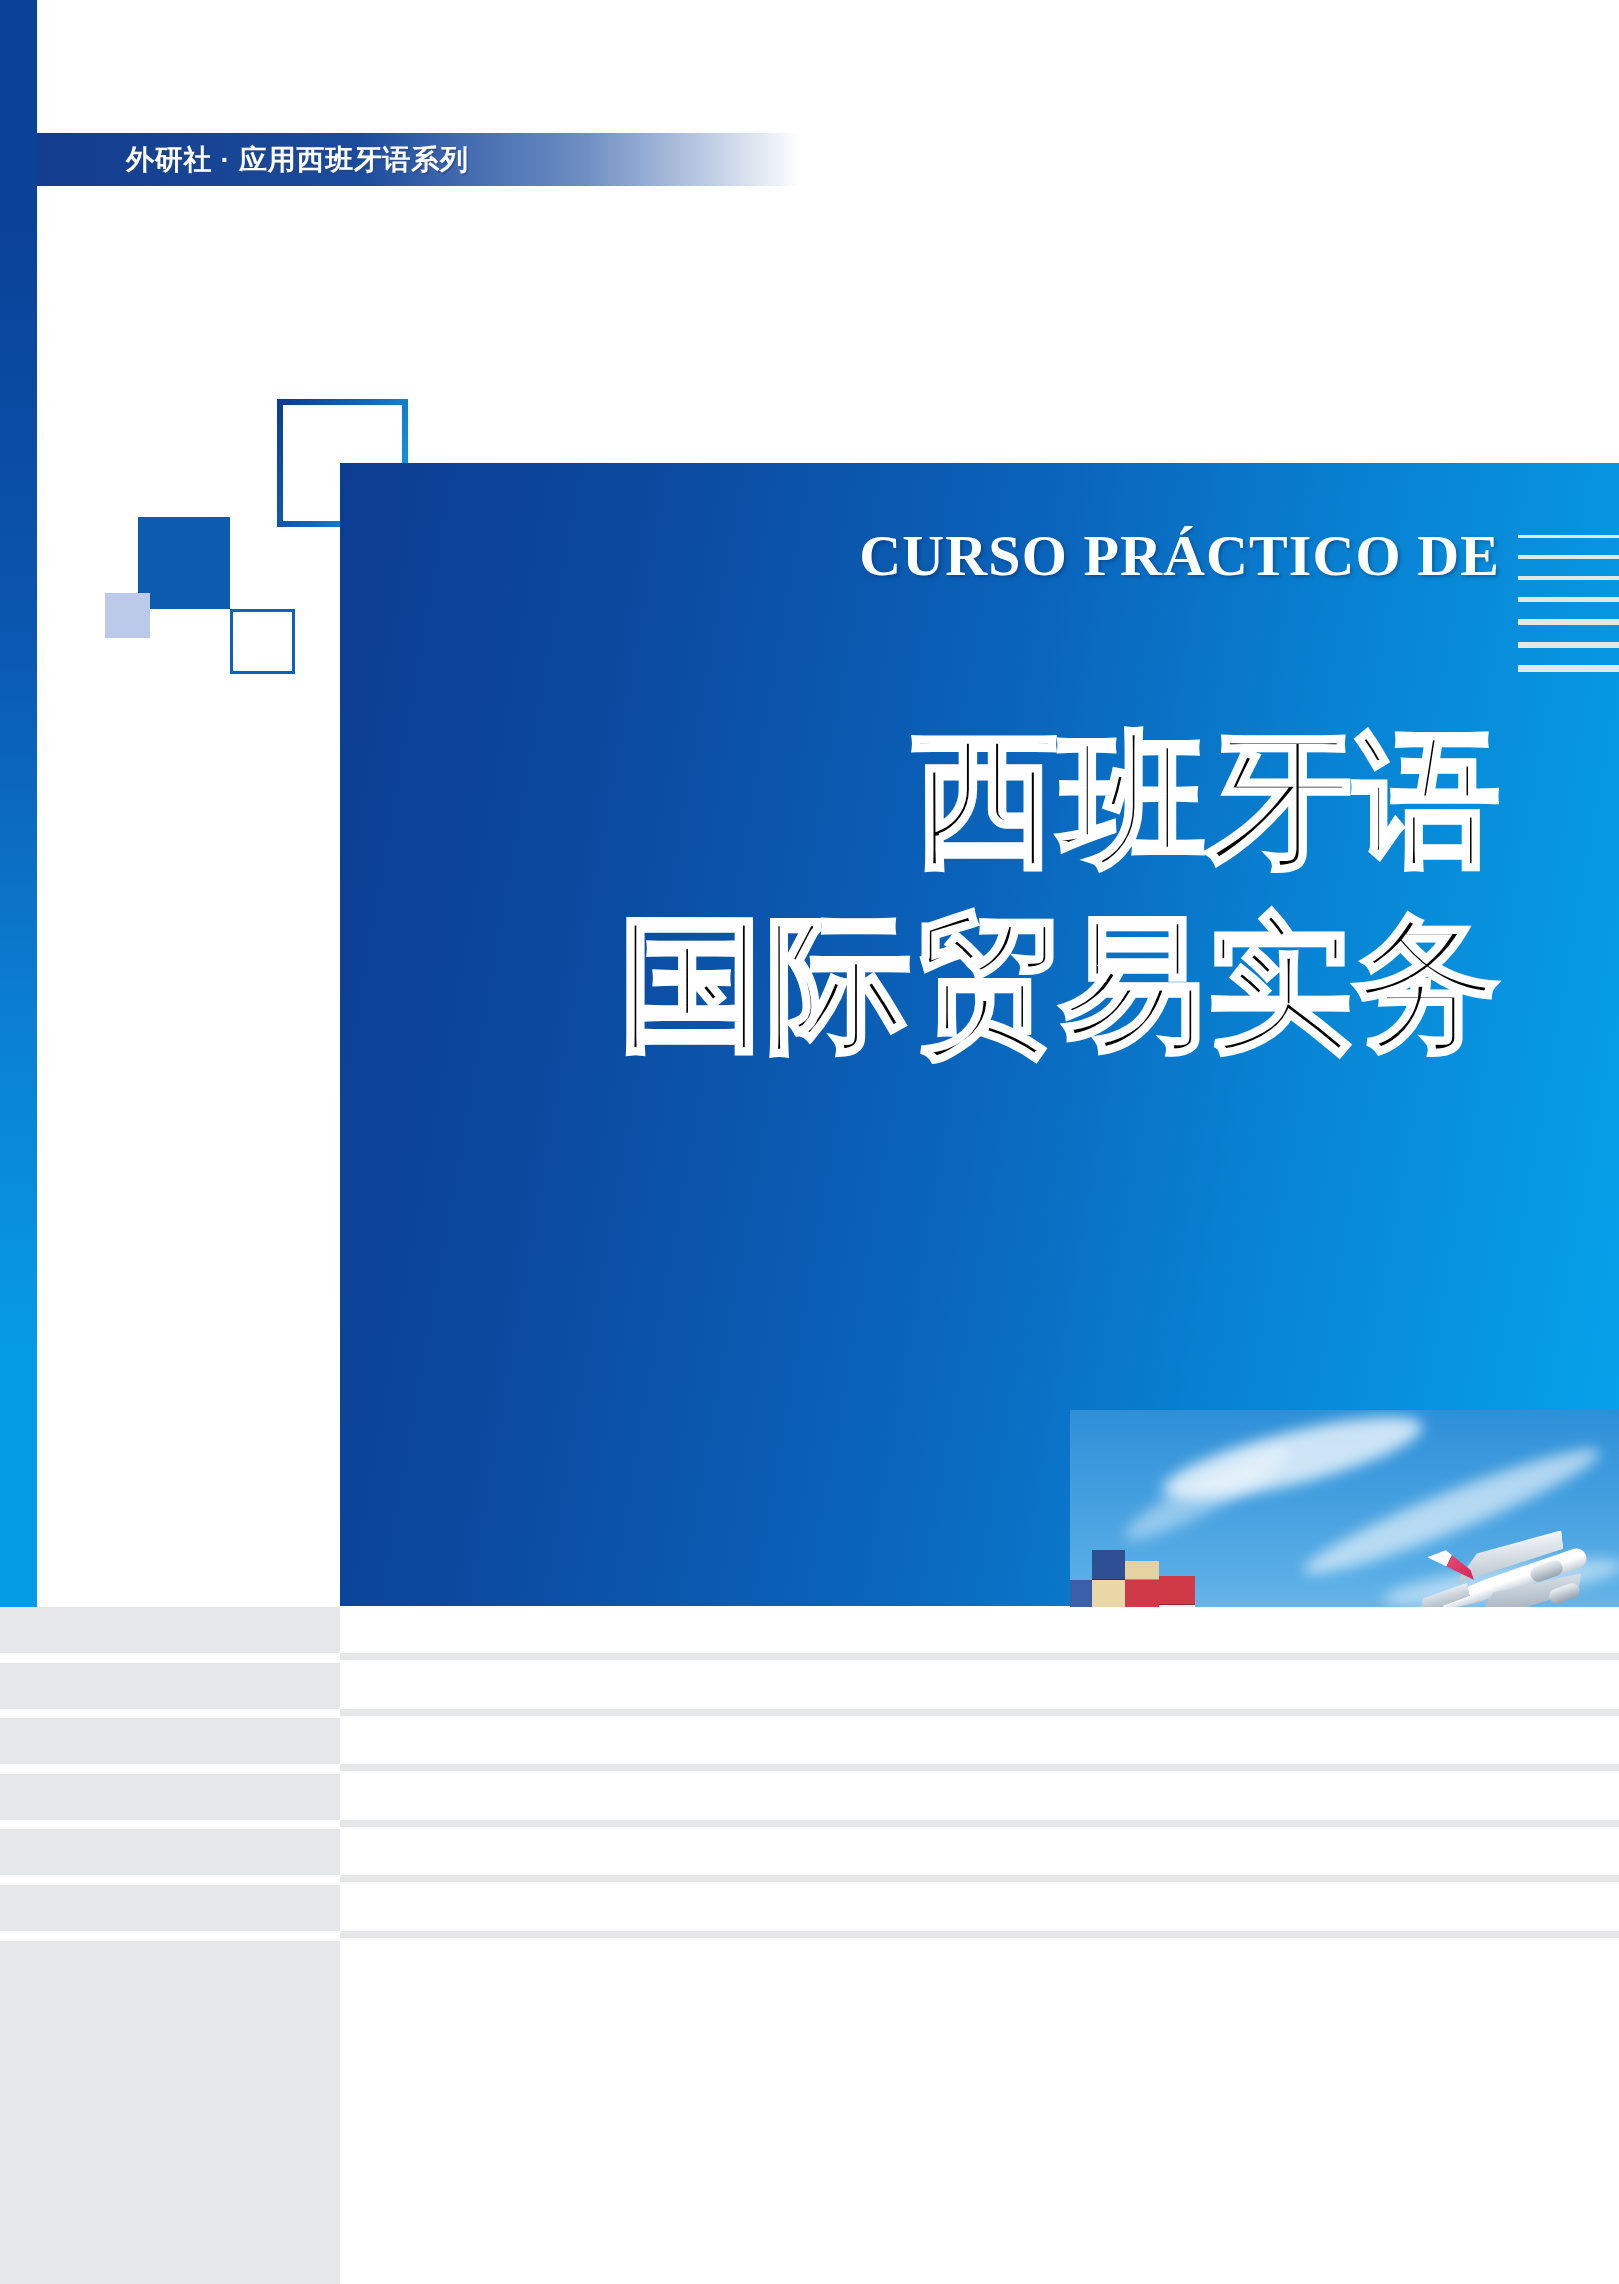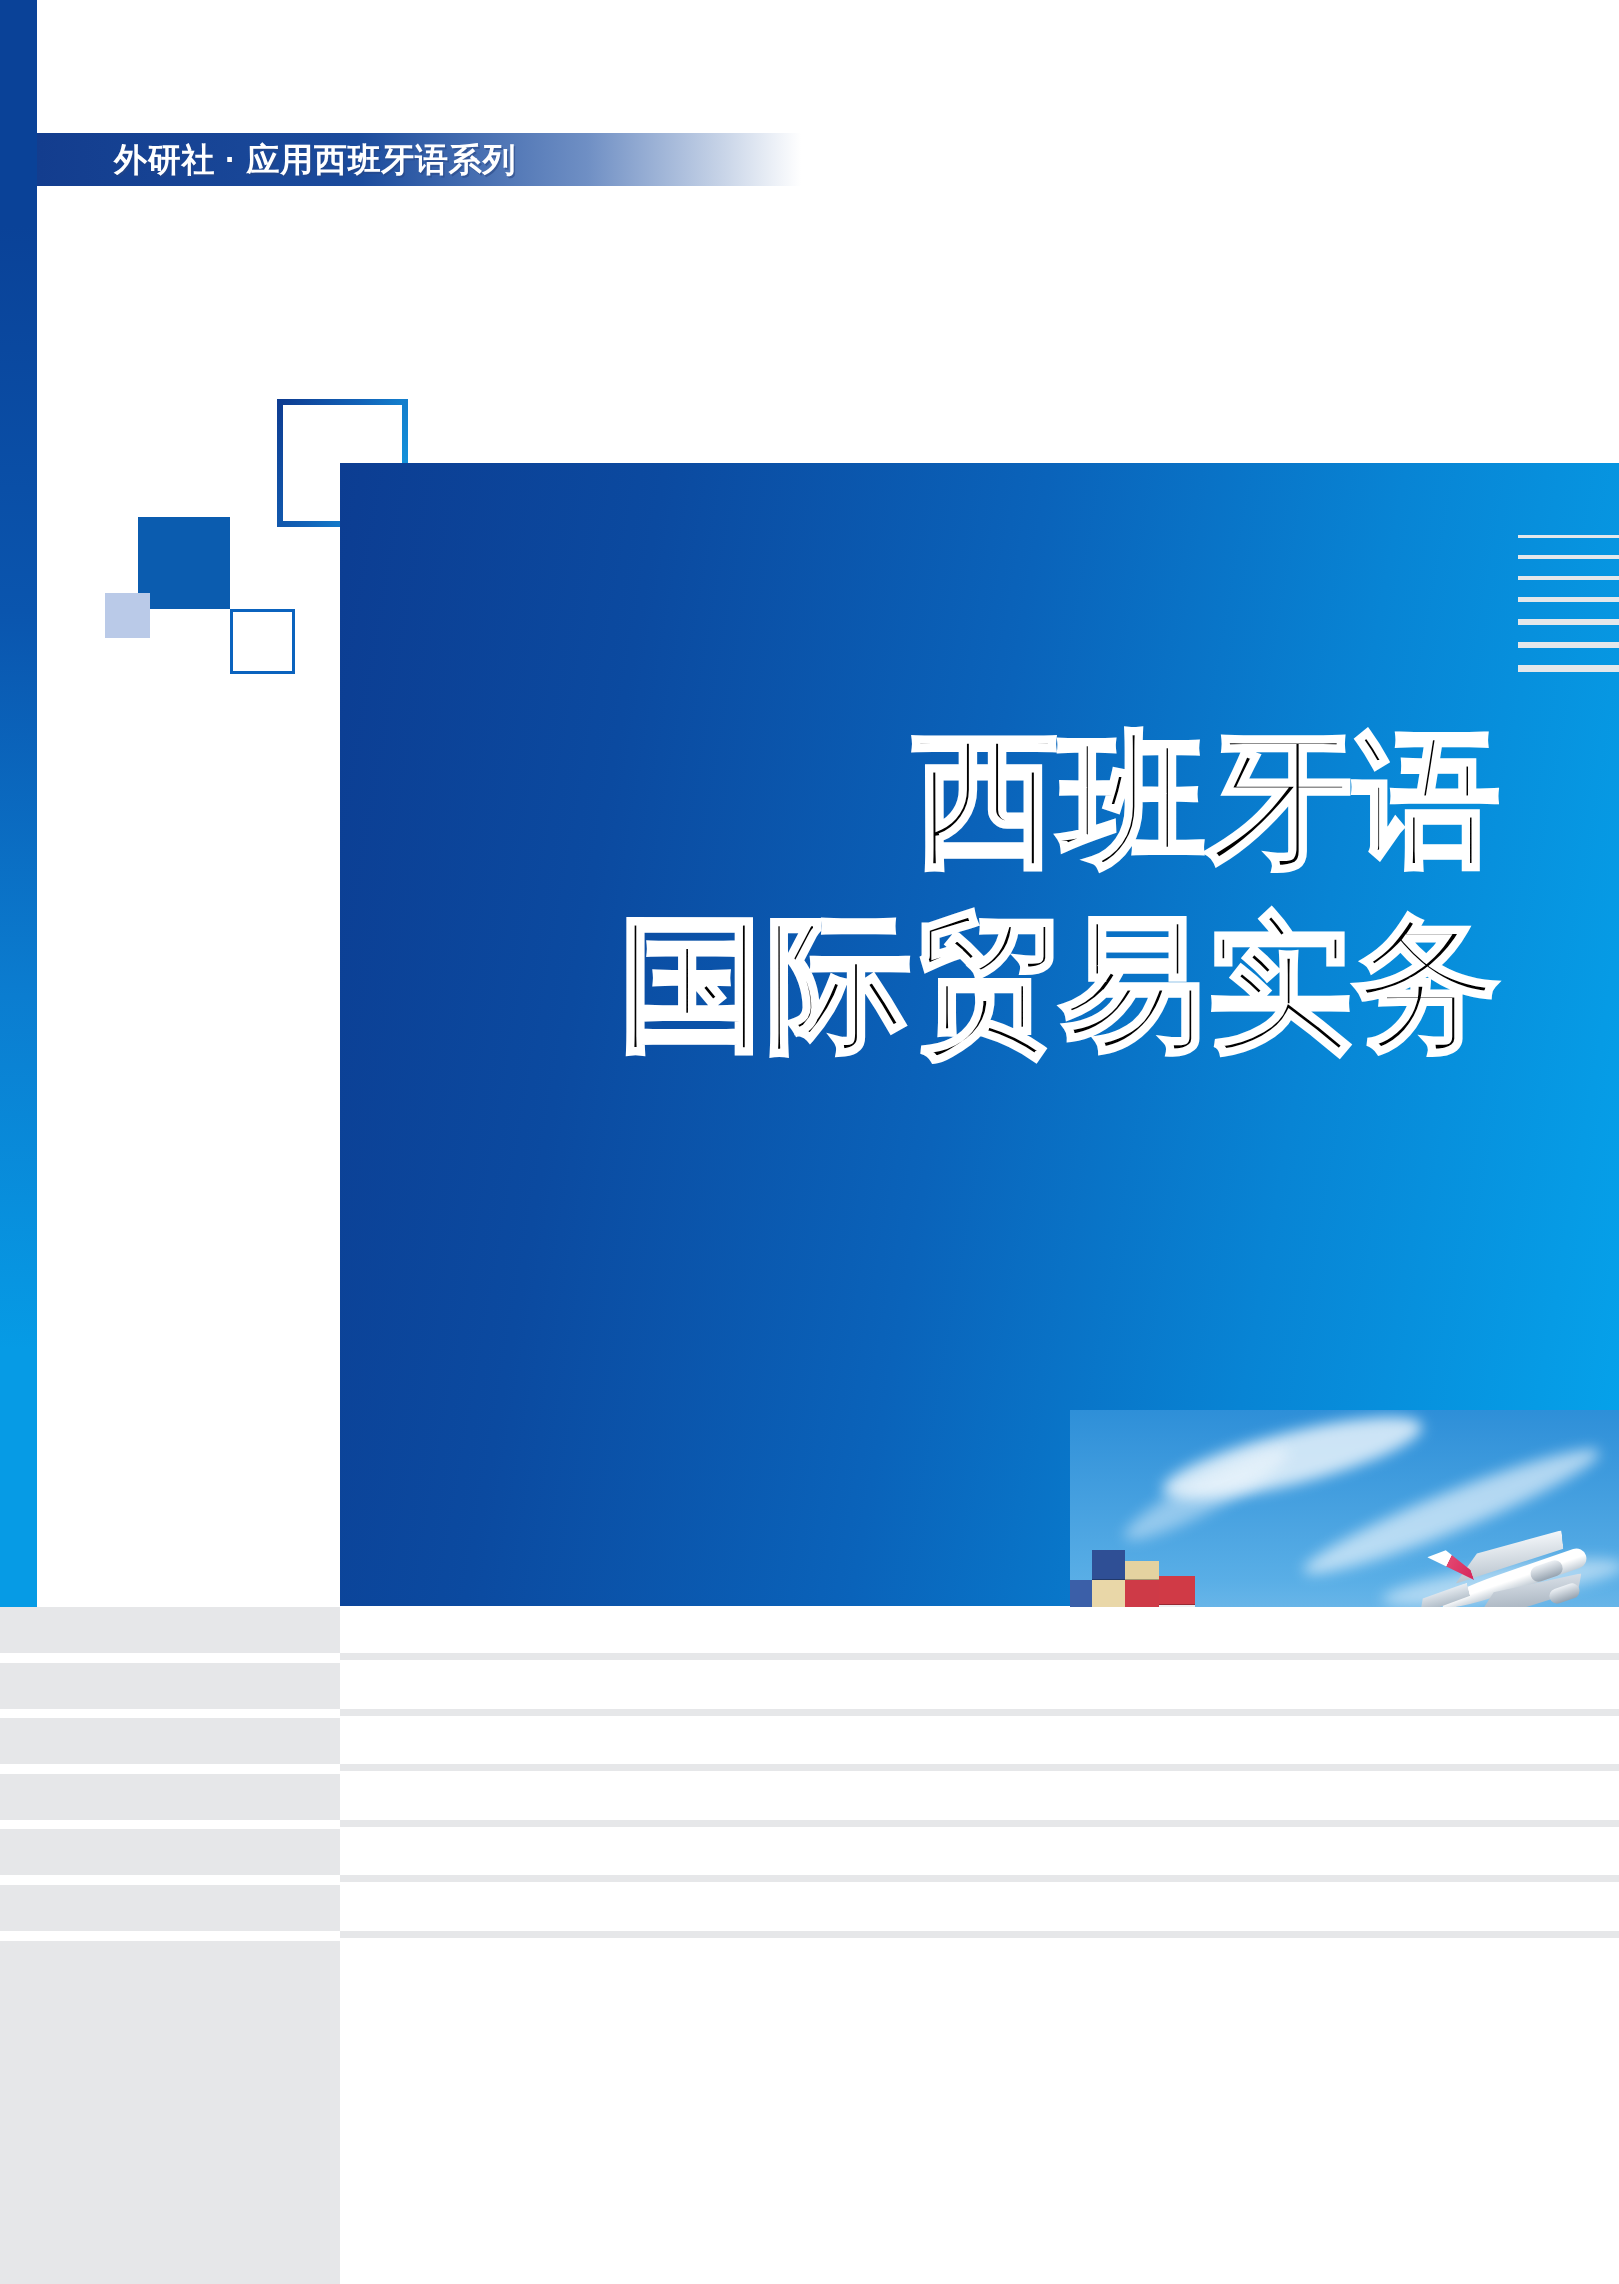--- a/index.html
+++ b/index.html
@@ -33,23 +33,23 @@
   .series-banner {
     position: absolute;
     left: 37px;
     top: 133px;
     width: 764px;
     height: 53px;
     background: linear-gradient(to right, #133D8E 0%, #1B4B9C 42%, #6F8FC4 72%, #C9D5E8 90%, #FFFFFF 100%);
   }
   .series-banner-text {
     position: absolute;
-    left: 114px;
+    left: 126px;
     top: 139px;
-    font-size: 33px;
+    font-size: 28px;
     font-weight: bold;
     color: #ffffff;
     letter-spacing: 0.7px;
     text-shadow: 1.5px 1.5px 0 rgba(40,70,130,0.55);
     white-space: nowrap;
     line-height: 42px;
   }
 
   
   .deco-outline-lg {
@@ -346,20 +346,21 @@
   <div class="series-banner-text">外研社 · 应用西班牙语系列</div>
 
   <div class="deco-outline-lg"></div>
   <div class="deco-solid-mid"></div>
   <div class="deco-solid-pale"></div>
   <div class="deco-outline-sm"></div>
 
   <div class="blue-panel"></div>
 
   <div class="es-title">
+    <span class="ln">CURSO PRÁCTICO DE</span>
   </div>
 
   <div class="line-stack">
     <i></i>
     <i></i>
     <i></i>
     <i></i>
     <i></i>
     <i></i>
     <i></i>

